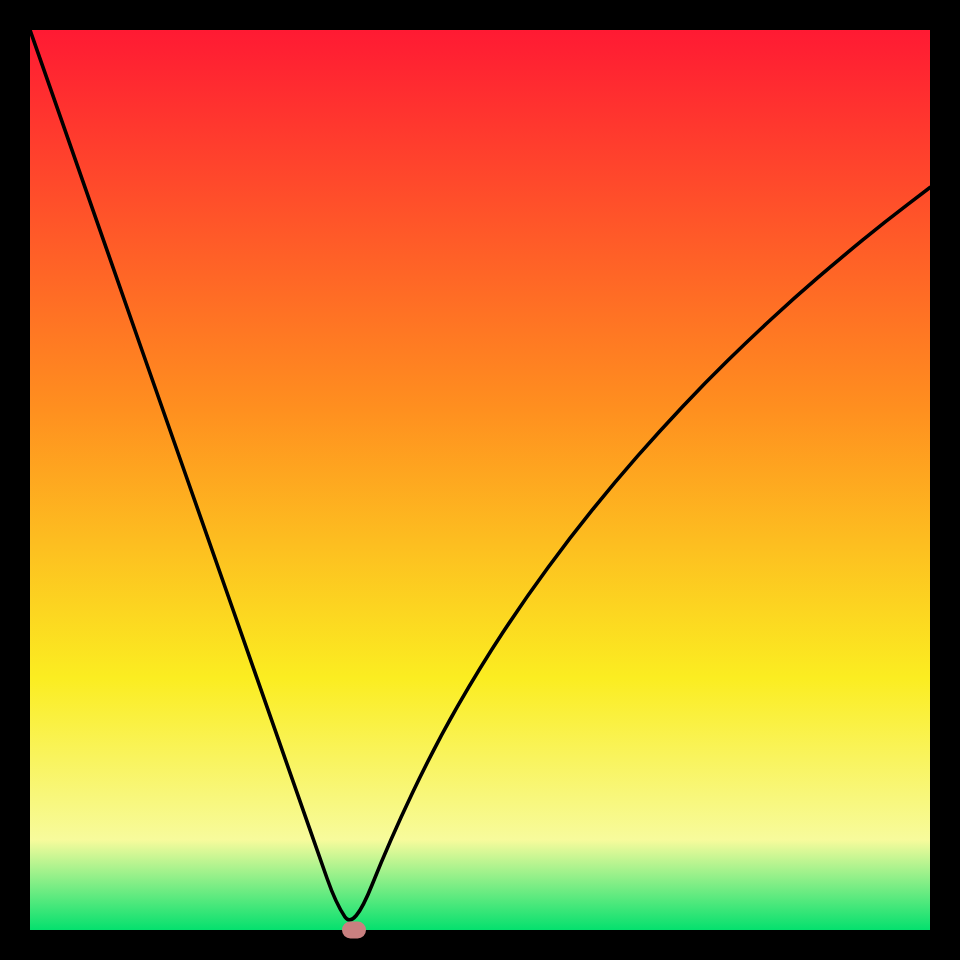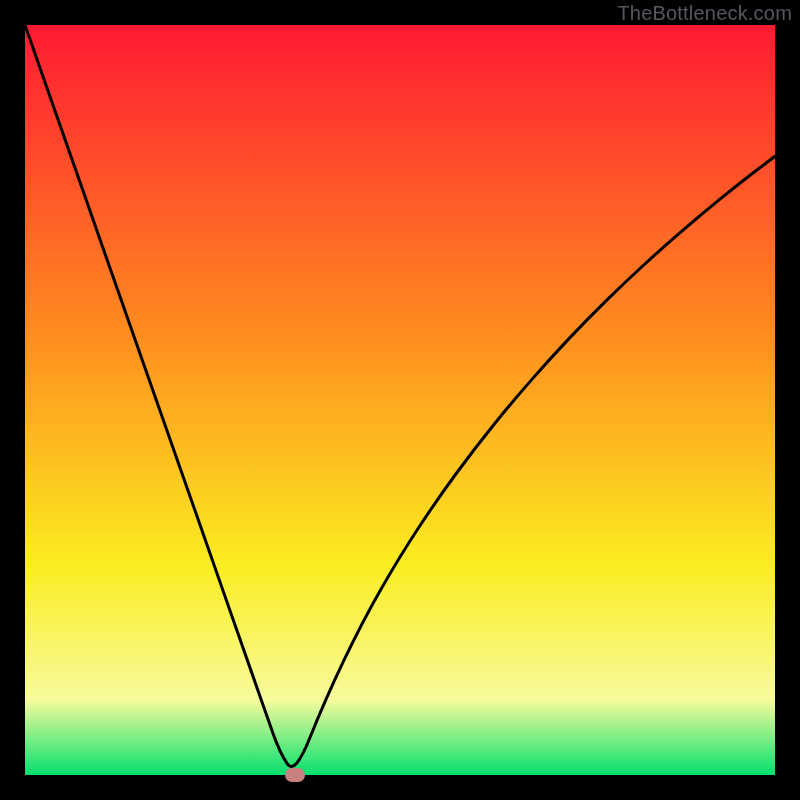--- a/index.html
+++ b/index.html
@@ -40,21 +40,20 @@
     width: 20px;
     height: 14px;
     background: #c98080;
     border-radius: 7px;
   }
 </style>
 </head>
 <body>
 
 <div class="outer">
-  <div class="watermark">TheBottleneck.com</div>
 
   <svg class="plot" viewBox="0 0 750 750" preserveAspectRatio="none">
     <defs>
       <linearGradient id="bg-grad" x1="0" y1="0" x2="0" y2="1">
         <stop id="g-stop-0" offset="0%" stop-color="#ff1a33"></stop>
         <stop id="g-stop-1" offset="42%" stop-color="#ff8f1f"></stop>
         <stop id="g-stop-2" offset="72%" stop-color="#fbed21"></stop>
         <stop id="g-stop-3" offset="90%" stop-color="#f7fb9c"></stop>
         <stop id="g-stop-4" offset="100%" stop-color="#04e06e"></stop>
       </linearGradient>

